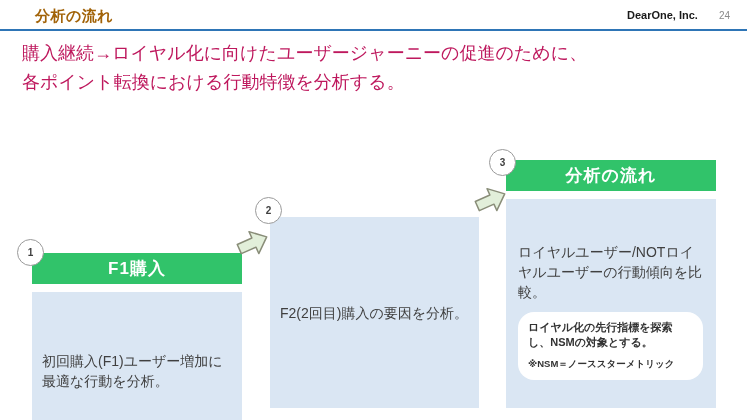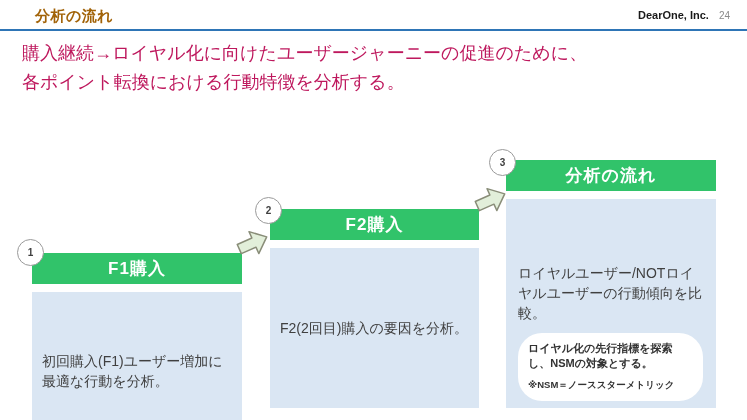--- a/index.html
+++ b/index.html
@@ -7,21 +7,21 @@
   .slide {
     position:relative; width:747px; height:420px; background:#ffffff;
     font-family:"Liberation Sans","DejaVu Sans",sans-serif; overflow:hidden;
   }
   .page-title {
     position:absolute; left:35px; top:7px;
     font-size:15px; font-weight:bold; color:#a16207; letter-spacing:0.5px;
   }
   .top-right {
     position:absolute; right:17px; top:9px;
-    display:flex; align-items:baseline; gap:10px;
+    display:flex; align-items:baseline; gap:21px;
   }
   .company { font-size:11px; font-weight:bold; color:#1a1a1a; }
   .page-number { font-size:10px; color:#8a8a8a; }
   .divider { position:absolute; left:0; top:29px; width:747px; height:2px; background:#2e75b6; }
   .lead {
     position:absolute; left:22px; top:39px;
     font-size:18px; line-height:29px; color:#be185d; white-space:nowrap;
   }
   .step { position:absolute; display:flex; flex-direction:column; }
   .step-header {
@@ -32,25 +32,25 @@
   .step-body {
     margin-top:8px; background:#dae6f3; flex:1 1 auto;
     color:#404040; font-size:14px; line-height:20px;
   }
   .body-center { display:flex; align-items:center; padding:0 10px; }
   .step1 { left:32px;  top:253px; width:210px; height:196px; }
   .step2 { left:270px; top:209px; width:209px; height:199px; }
   .step3 { left:506px; top:160px; width:210px; height:248px; }
   .step3 .step-body {
     display:flex; flex-direction:column; justify-content:flex-end;
-    padding-bottom:7px;
+    padding-bottom:28px;
   }
   .step3-text { padding:0 12px; margin-bottom:10px; }
   .callout {
-    background:#ffffff; border-radius:24px;
+    background:#ffffff; border-radius:16px;
     margin:0 13px 0 12px; padding:8px 10px 6px;
   }
   .callout-text { font-size:11px; font-weight:bold; color:#333333; line-height:15px; }
   .callout-note { font-size:9.5px; font-weight:bold; color:#333333; text-align:left; margin-top:4px; }
   .badge {
     position:absolute; width:27px; height:27px; border-radius:50%;
     background:#ffffff; border:1.5px solid #9a9a9a; z-index:3;
     display:flex; align-items:center; justify-content:center;
     font-size:10px; font-weight:bold; color:#404040;
   }
@@ -81,21 +81,20 @@
   </div>
 
   <div class="step step1">
     <div class="step-header">F1購入</div>
     <div class="step-body body-center">
       <span>初回購入(F1)ユーザー増加に最適な行動を分析。</span>
     </div>
   </div>
 
   <div class="step step2">
-    <div class="step-header">F2購入</div>
     <div class="step-body body-center">
       <span>F2(2回目)購入の要因を分析。</span>
     </div>
   </div>
 
   <div class="step step3">
     <div class="step-header">分析の流れ</div>
     <div class="step-body">
       <div class="step3-text">ロイヤルユーザー/NOTロイヤルユーザーの行動傾向を比較。</div>
       <div class="callout">

